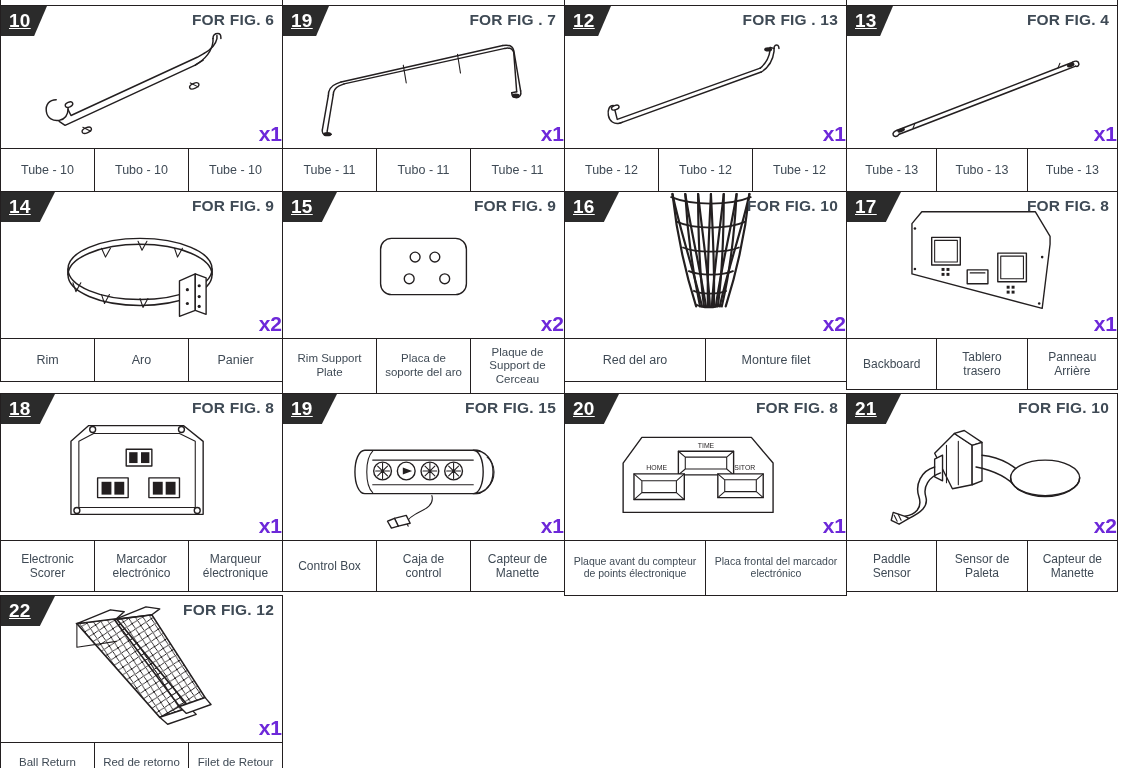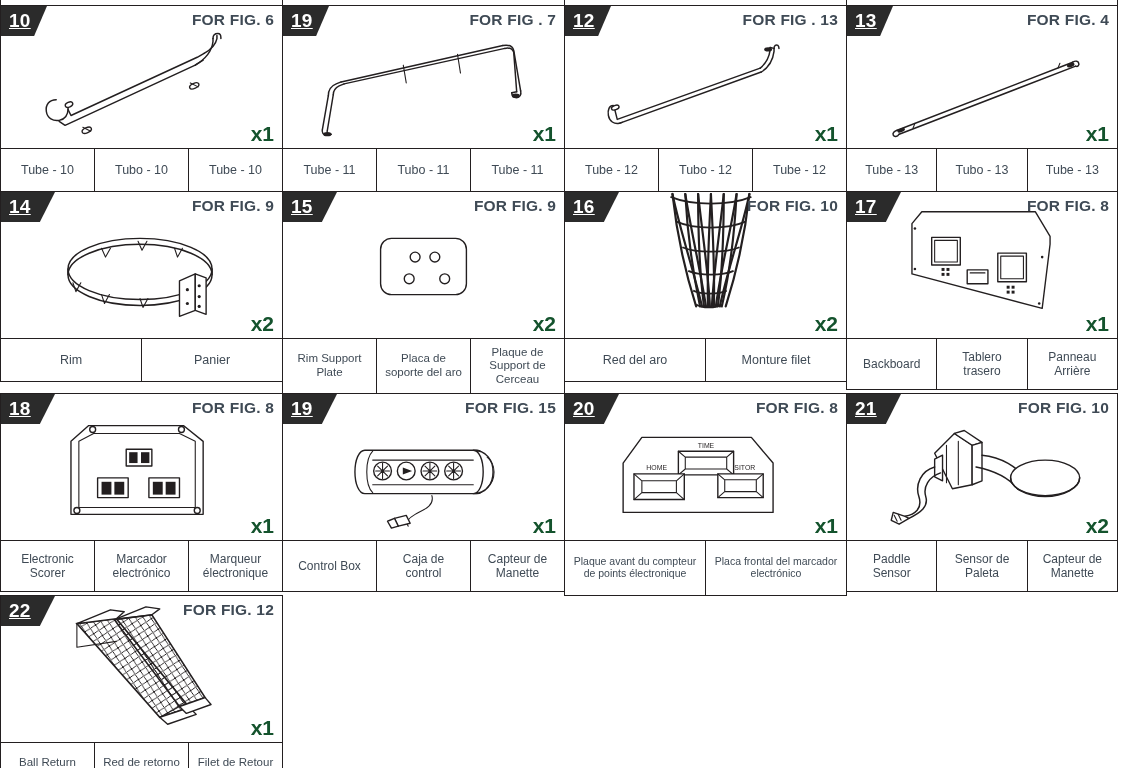--- a/index.html
+++ b/index.html
@@ -65,24 +65,24 @@
     right: 8px; top: 5px;
     font-size: 15.5px;
     font-weight: bold;
     color: #3f4a55;
     letter-spacing: 0.2px;
     z-index: 4;
     white-space: nowrap;
   }
   .qty {
     position: absolute;
-    right: 8px; bottom: 2px;
+    right: 0; bottom: 2px;
     font-size: 21px;
     font-weight: bold;
-    color: #14532d;
+    color: #6d28d9;
     z-index: 4;
   }
   .art {
     position: absolute;
     left: 0; top: 0;
     width: 100%; height: 100%;
     z-index: 1;
   }
 
   
@@ -273,20 +273,21 @@
             <circle class="lnd" cx="200" cy="95" r="1.6"></circle>
             <circle class="lnd" cx="200" cy="106" r="1.6"></circle>
             <circle class="lnd" cx="200" cy="116" r="1.6"></circle>
             <circle class="lnd" cx="188" cy="99" r="1.6"></circle>
             <circle class="lnd" cx="188" cy="113" r="1.6"></circle>
           </svg>
           <div class="qty">x2</div>
         </div>
         <div class="names">
           <div class="nm">Rim</div>
+          <div class="nm">Aro</div>
           <div class="nm">Panier</div>
         </div>
       </div>
 
       <div class="card">
         <div class="panel">
           <div class="tag wide">15</div>
           <div class="figlabel">FOR FIG. 9</div>
           <svg class="art" viewBox="0 0 283 148">
             <rect class="lnf" x="98" y="47" width="87" height="57" rx="11" ry="11"></rect>

